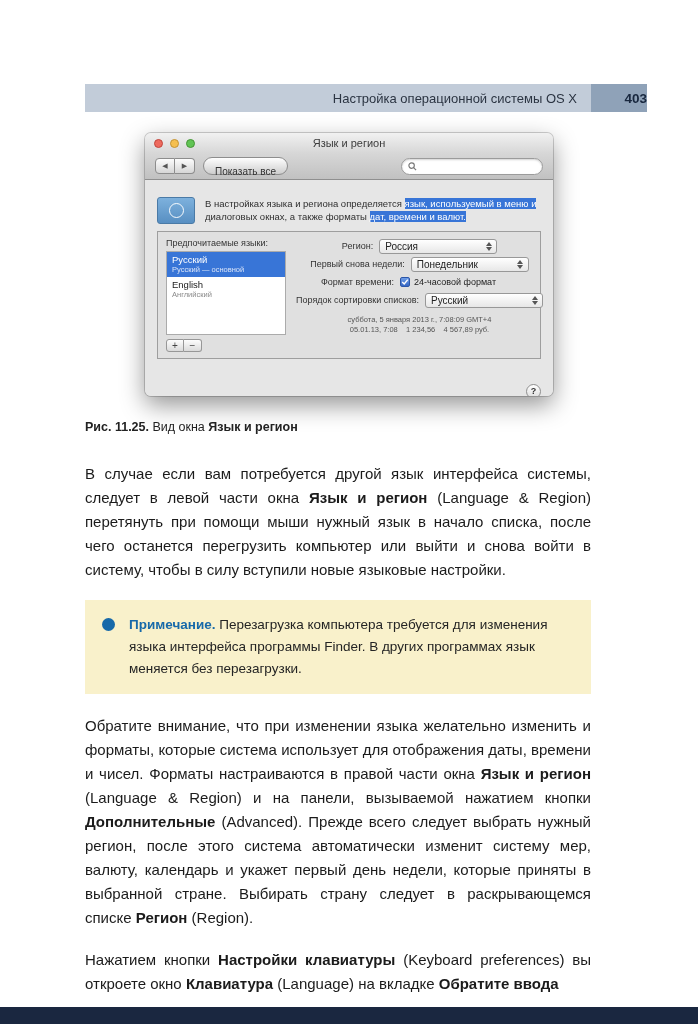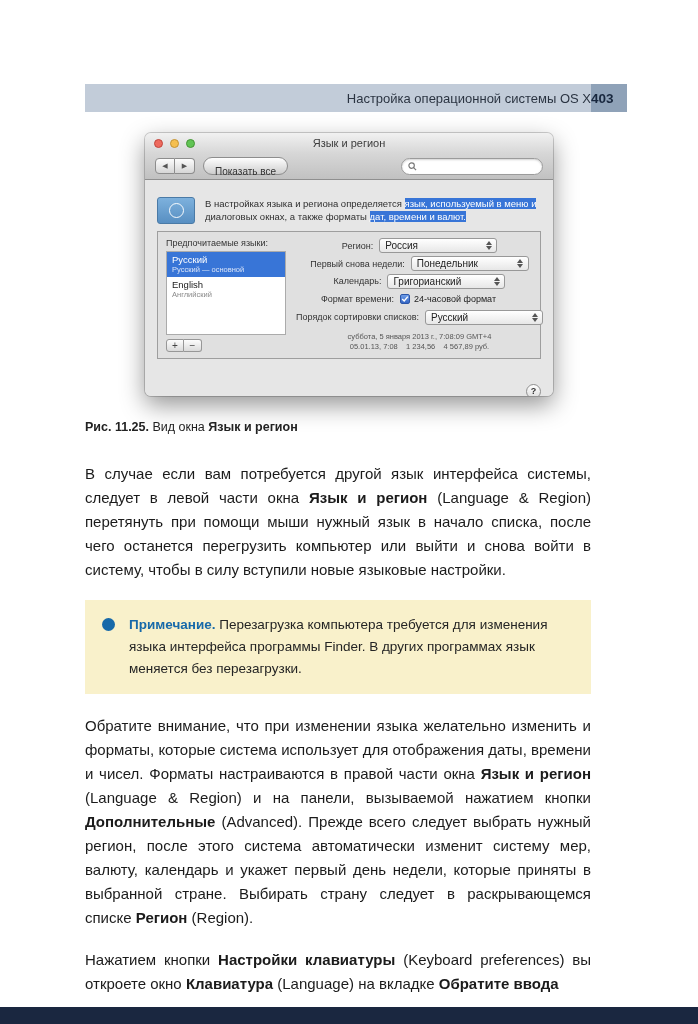--- a/index.html
+++ b/index.html
@@ -2,24 +2,24 @@
 <html style="--accent: #3875d7; --note-bg: #f9f1cb; --note-accent: #1769a9; --header-strip: #c2ccd9; --header-box: #8fa2b8; --footer-bar: #1a2740;"><head>
 <meta charset="utf-8">
 <style>
   html,body{margin:0;padding:0;background:#ffffff;}
   .page{position:relative;width:698px;height:1024px;background:#fff;overflow:hidden;
         font-family:"Liberation Sans",sans-serif;color:#1b1b1b;}
 
   
   .running-head{position:absolute;top:84px;left:85px;width:562px;height:28px;display:flex;}
   .rh-strip{width:506px;background:var(--header-strip);display:flex;align-items:center;
-            justify-content:flex-end;box-sizing:border-box;}
+            justify-content:flex-end;padding-right:14px;box-sizing:border-box;}
   .rh-title{font-size:13px;color:#2b3442;}
-  .rh-pagebox{width:36px;background:var(--header-box);display:flex;align-items:center;
-              justify-content:flex-start;font-weight:bold;font-size:13.5px;color:#18273e;}
+  .rh-pagebox{width:56px;background:var(--header-box);display:flex;align-items:center;
+              justify-content:flex-end;font-weight:bold;font-size:13.5px;color:#18273e;}
 
   
   .figure{position:absolute;top:133px;left:145px;width:408px;height:263px;margin:0;}
   .macwin{width:100%;height:100%;border-radius:6px;overflow:hidden;display:flex;flex-direction:column;
           box-shadow:0 9px 24px rgba(0,0,0,.42),0 0 0 1px rgba(0,0,0,.18);background:#e6e6e6;}
   .titlebar{height:20px;flex:none;background:linear-gradient(#f1f1f1,#d7d7d7);position:relative;
             display:flex;align-items:center;justify-content:center;}
   .lights{position:absolute;left:9px;top:6px;display:flex;gap:7px;}
   .tl{width:9px;height:9px;border-radius:50%;box-sizing:border-box;}
   .tl.red{background:#ee6a5e;border:1px solid #c1473e;}
@@ -186,30 +186,20 @@
               <label class="flabel">Первый снова недели:</label>
               <span class="popup">
                 <span class="popup-val">Понедельник</span>
                 <span class="popup-arrows">
                     <span class="tri-up"></span>
                     <span class="tri-down"></span>
                   </span>
               </span>
             </div>
 
-            <div class="frow">
-              <label class="flabel">Календарь:</label>
-              <span class="popup">
-                <span class="popup-val">Григорианский</span>
-                <span class="popup-arrows">
-                    <span class="tri-up"></span>
-                    <span class="tri-down"></span>
-                  </span>
-              </span>
-            </div>
 
             <div class="frow">
               <label class="flabel">Формат времени:</label>
               <span class="cbgroup">
                 <span class="checkbox">
                   <svg viewBox="0 0 10 10" width="8" height="8">
                     <path d="M1.5 5 L4 7.5 L8.5 2" fill="none" stroke="#fff" stroke-width="1.8"></path>
                   </svg>
                 </span>
                 <span class="cblabel">24-часовой формат</span>

